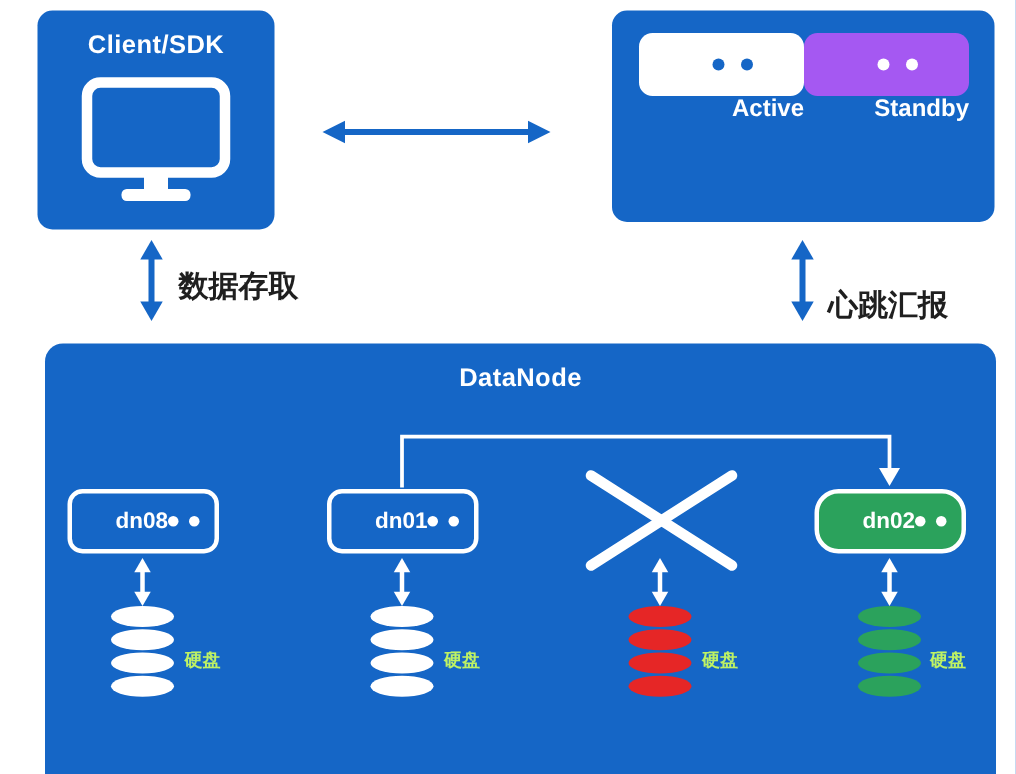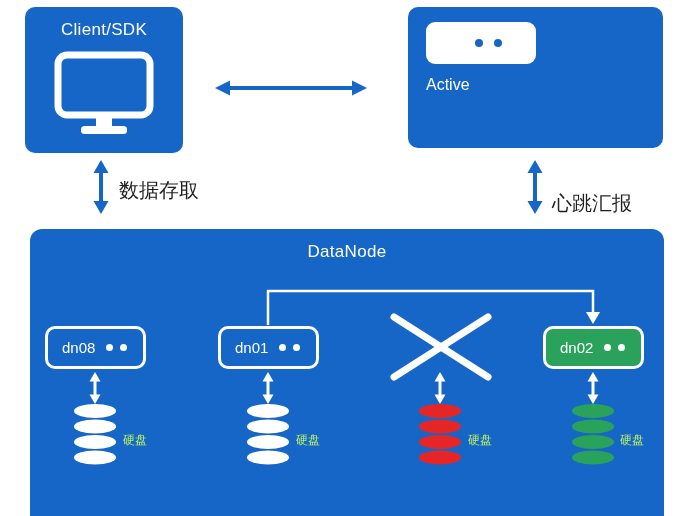--- a/index.html
+++ b/index.html
@@ -1,46 +1,46 @@
 <!DOCTYPE html>
 <html style="--primary-blue: #1566c6; --standby-purple: #a558f2; --failed-red: #e2481d; --failed-red-disk: #e62626; --replica-green: #2ba25c; --label-dark: #1f1f1f; --white: #ffffff; --watermark-gray: #a9a9a9;"><head>
 <meta charset="utf-8">
 <style>
   html, body { margin: 0; padding: 0; }
   body { font-family: "Liberation Sans", "DejaVu Sans", sans-serif; background: #fff; }
-  .canvas { position: relative; width: 677px; height: 516px; background: #fff; overflow: hidden; }
+  .canvas { position: relative; width: 677px; height: 516px; background: #fff; overflow: hidden; font-weight: bold; }
 
   .box { position: absolute; background: var(--primary-blue, #1566c6); border-radius: 10px; color: #fff; }
   .client-box { left: 25px; top: 7px; width: 158px; height: 146px; }
   .namenode-box { left: 408px; top: 7px; width: 255px; height: 141px; }
   .datanode-box { left: 30px; top: 229px; width: 634px; height: 324px; border-radius: 12px; }
   .box-title { text-align: center; font-size: 17px; margin-top: 13px; letter-spacing: .3px; }
 
   .monitor { display: block; margin: 10px auto 0; }
 
   .nn-row { display: flex; justify-content: space-between; padding: 0 18px; margin-top: 15px; }
-  .nn-col { display: flex; flex-direction: column; align-items: flex-start; gap: 12px; }
+  .nn-col { display: flex; flex-direction: column; align-items: flex-end; gap: 0; }
   .server { width: 96px; height: 42px; border-radius: 9px; display: flex; align-items: center; justify-content: center; gap: 11px; padding-left: 14px; }
   .server.active { background: #fff; }
   .server.standby { background: var(--standby-purple, #a558f2); }
   .server .dot { width: 8px; height: 8px; border-radius: 50%; }
   .server.active .dot { background: var(--primary-blue, #1566c6); }
   .server.standby .dot { background: #fff; }
   .srv-label { font-size: 16px; }
 
   .arr { position: absolute; }
   .blue-arrow { color: var(--primary-blue, #1566c6); }
   .white-arrow { color: #fff; }
   .link-label { position: absolute; font-size: 20px; color: var(--label-dark, #1f1f1f); }
 
-  .dn { position: absolute; top: 97px; width: 101px; height: 43px; border: 3px solid #fff; border-radius: 10px; display: flex; align-items: center; padding: 0 14px; font-size: 15px; color: #fff; box-sizing: border-box; }
+  .dn { position: absolute; top: 97px; width: 101px; height: 43px; border: 3px solid #fff; border-radius: 10px; display: flex; align-items: center; padding: 0 29px; font-size: 15px; color: #fff; box-sizing: border-box; }
   .dn .dots { margin-left: auto; display: flex; gap: 7px; margin-right: 2px; }
   .dn .dot { width: 7px; height: 7px; border-radius: 50%; background: #fff; }
   .dn.failed { background: var(--failed-red, #e2481d); }
-  .dn.replica { background: var(--replica-green, #2ba25c); }
+  .dn.replica { background: var(--replica-green, #2ba25c); border-radius: 16px; }
 
   .cyl { position: absolute; }
   .cyl ellipse { fill: currentColor; }
   .disk-label { position: absolute; font-size: 12px; color: #bef264; }
 
   .watermark { position: absolute; right: 7px; bottom: 5px; font-size: 13px; color: var(--watermark-gray, #a9a9a9); letter-spacing: 1px; }
 </style>
 </head>
 <body>
 
@@ -56,20 +56,27 @@
   </div>
 
   <div class="box namenode-box">
     <div class="nn-row">
       <div class="nn-col">
         <div class="server active">
           <span class="dot"></span>
           <span class="dot"></span>
         </div>
         <div class="srv-label">Active</div>
+      </div>
+      <div class="nn-col">
+        <div class="server standby">
+          <span class="dot"></span>
+          <span class="dot"></span>
+        </div>
+        <div class="srv-label">Standby</div>
       </div>
     </div>
   </div>
 
   <svg class="arr blue-arrow" style="left:214px;top:79px" width="154" height="18" viewBox="0 0 154 18">
     <line x1="13" y1="9" x2="141" y2="9" stroke="currentColor" stroke-width="4"></line>
     <polygon points="1,9 16,1.5 16,16.5" fill="currentColor"></polygon>
     <polygon points="153,9 138,1.5 138,16.5" fill="currentColor"></polygon>
   </svg>
 

